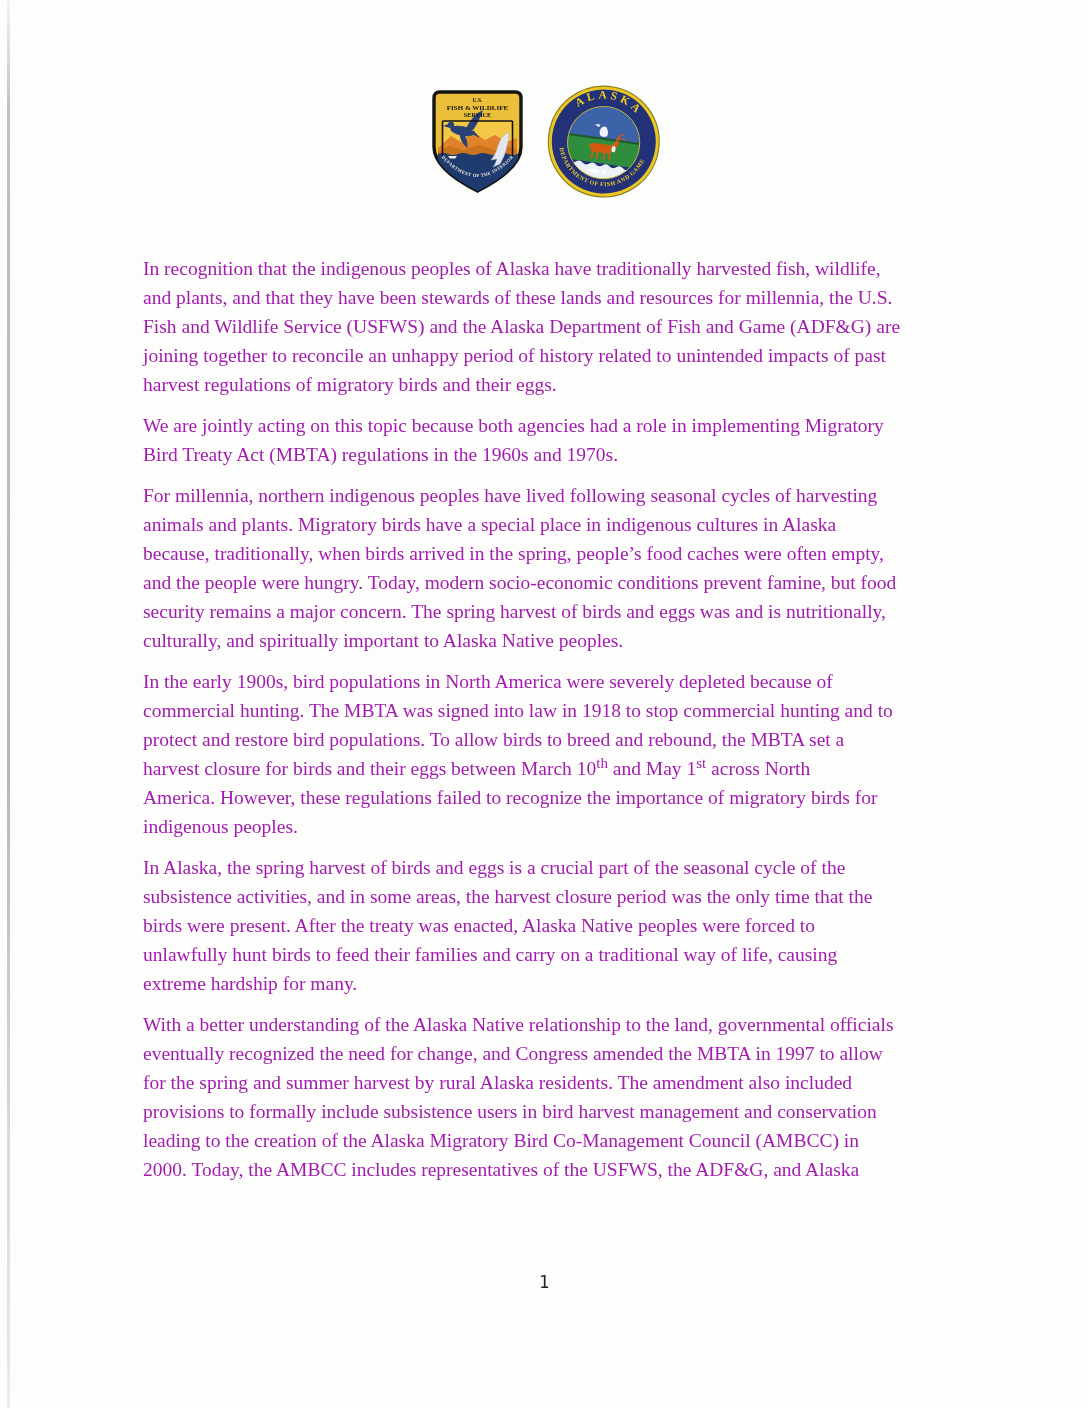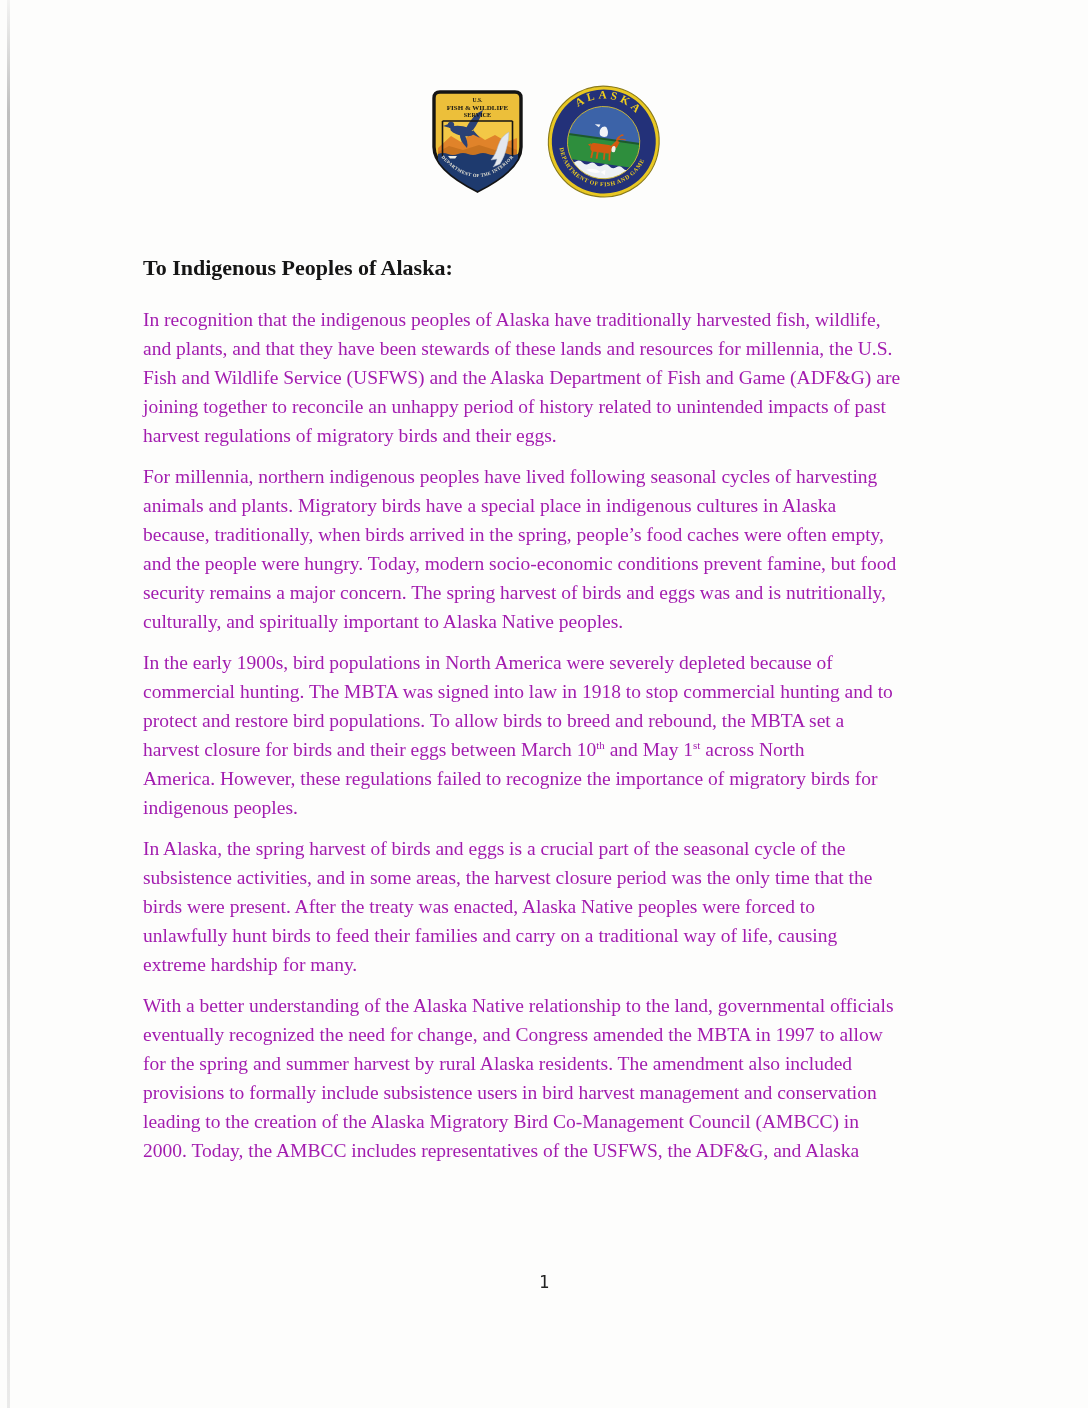--- a/index.html
+++ b/index.html
@@ -42,21 +42,21 @@
     color: #151515;
   }
   .body-p {
     font-size: 19.5px;
     line-height: 29px;
     margin: 0 0 12px 0;
     white-space: pre-line;
     color: #a21caf;
   }
   .body-p sup {
-    font-size: 11px;
+    font-size: 15px;
     line-height: 0;
     vertical-align: super;
   }
   .page-number {
     position: absolute;
     top: 1272px; left: 0; width: 100%;
     text-align: center;
     font-size: 17px;
     color: #222;
     font-family: "DejaVu Sans Mono", "Liberation Mono", monospace;
@@ -158,28 +158,29 @@
           <textPath href="#adfg-top" startOffset="50%" text-anchor="middle">ALASKA</textPath>
         </text>
         <text font-size="5.2" font-weight="bold" fill="#eecd1e" letter-spacing="0.5">
           <textPath href="#adfg-bot" startOffset="50%" text-anchor="middle">DEPARTMENT OF FISH AND GAME</textPath>
         </text>
       </svg>
     </div>
   </div>
 
   <div class="content">
-    <h1 class="heading">To Indigenous Peoples of Alaska:</h1>
 
     <p class="body-p">In recognition that the indigenous peoples of Alaska have traditionally harvested fish, wildlife,
 and plants, and that they have been stewards of these lands and resources for millennia, the U.S.
 Fish and Wildlife Service (USFWS) and the Alaska Department of Fish and Game (ADF&amp;G) are
 joining together to reconcile an unhappy period of history related to unintended impacts of past
 harvest regulations of migratory birds and their eggs.</p>
 
+    <p class="body-p">We are jointly acting on this topic because both agencies had a role in implementing Migratory
+Bird Treaty Act (MBTA) regulations in the 1960s and 1970s.</p>
 
     <p class="body-p">For millennia, northern indigenous peoples have lived following seasonal cycles of harvesting
 animals and plants. Migratory birds have a special place in indigenous cultures in Alaska
 because, traditionally, when birds arrived in the spring, people’s food caches were often empty,
 and the people were hungry. Today, modern socio-economic conditions prevent famine, but food
 security remains a major concern. The spring harvest of birds and eggs was and is nutritionally,
 culturally, and spiritually important to Alaska Native peoples.</p>
 
     <p class="body-p"><span>In the early 1900s, bird populations in North America were severely depleted because of
 commercial hunting. The MBTA was signed into law in 1918 to stop commercial hunting and to

